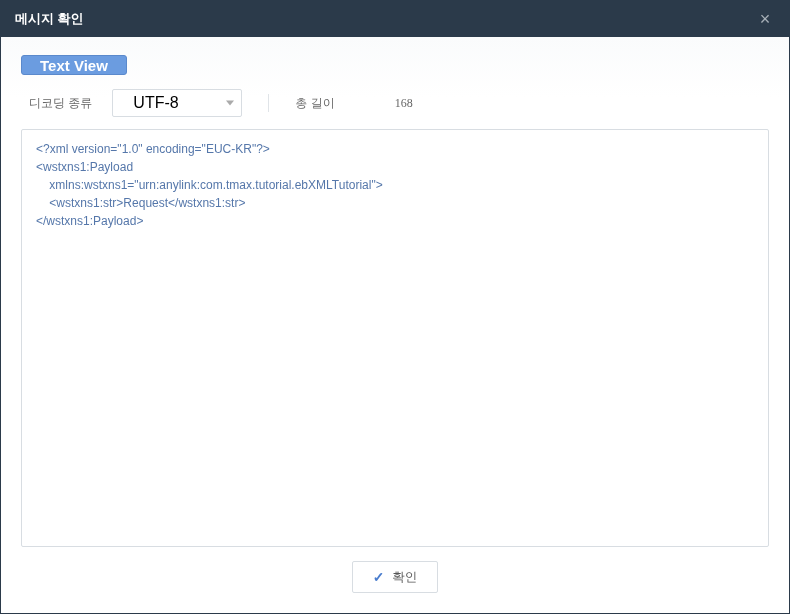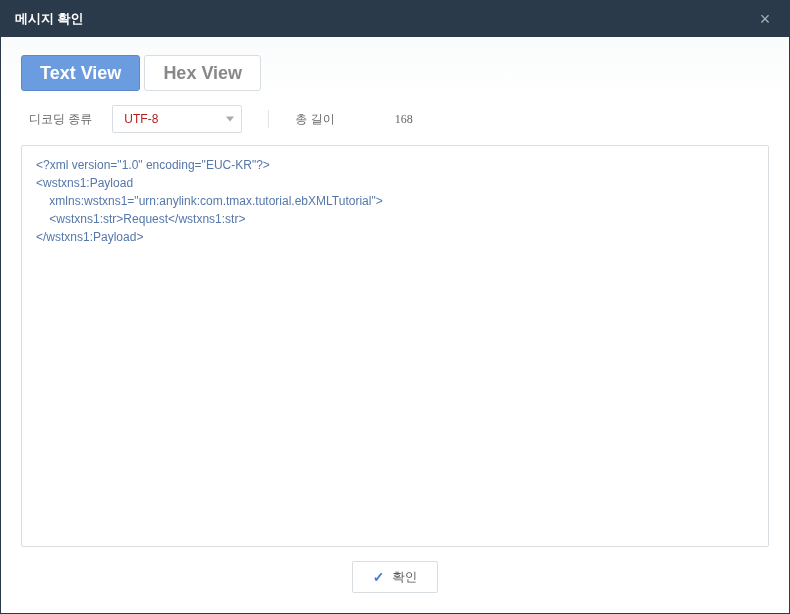--- a/index.html
+++ b/index.html
@@ -48,26 +48,26 @@
       display: flex;
       flex-direction: column;
       background: linear-gradient(to bottom, #fafbfc 0%, #ffffff 60px);
     }
     .tabs {
       display: flex;
       gap: 4px;
       margin-bottom: 14px;
     }
     .tab {
-      height: 36px;
+      height: 20px;
       padding: 0 18px;
       display: flex;
       align-items: center;
       justify-content: center;
-      font-size: 18px;
+      font-size: 15px;
       font-weight: bold;
       border-radius: 3px;
       cursor: pointer;
       border: 1px solid transparent;
     }
     .tab.active {
       background: #6b9ce0;
       color: #ffffff;
       border-color: #5a89cc;
     }
@@ -89,23 +89,23 @@
     }
     .select-wrap {
       position: relative;
       width: 130px;
     }
     .select-box {
       width: 100%;
       height: 28px;
       border: 1px solid #d8dde2;
       border-radius: 2px;
-      padding: 0 26px 0 11px;
-      font-size: 12px;
-      color: #b91c1c;
+      padding: 0 26px 0 20px;
+      font-size: 16px;
+      color: #000000;
       background: #ffffff;
       display: flex;
       align-items: center;
       cursor: pointer;
     }
     .select-arrow {
       position: absolute;
       right: 8px;
       top: 50%;
       transform: translateY(-50%);
@@ -172,21 +172,20 @@
 <div class="dialog">
   <div class="titlebar">
     <span class="titlebar-title">메시지 확인</span>
     <span class="close-btn">×</span>
   </div>
 
   <div class="content">
 
     <div class="tabs">
       <div class="tab active">Text View</div>
-      <div class="tab inactive">Hex View</div>
     </div>
 
     <div class="controls-row">
       <span class="label">디코딩 종류</span>
       <div class="select-wrap">
         <div class="select-box">UTF-8</div>
         <div class="select-arrow"></div>
       </div>
       <div class="divider-v"></div>
       <span class="label">총 길이</span>

